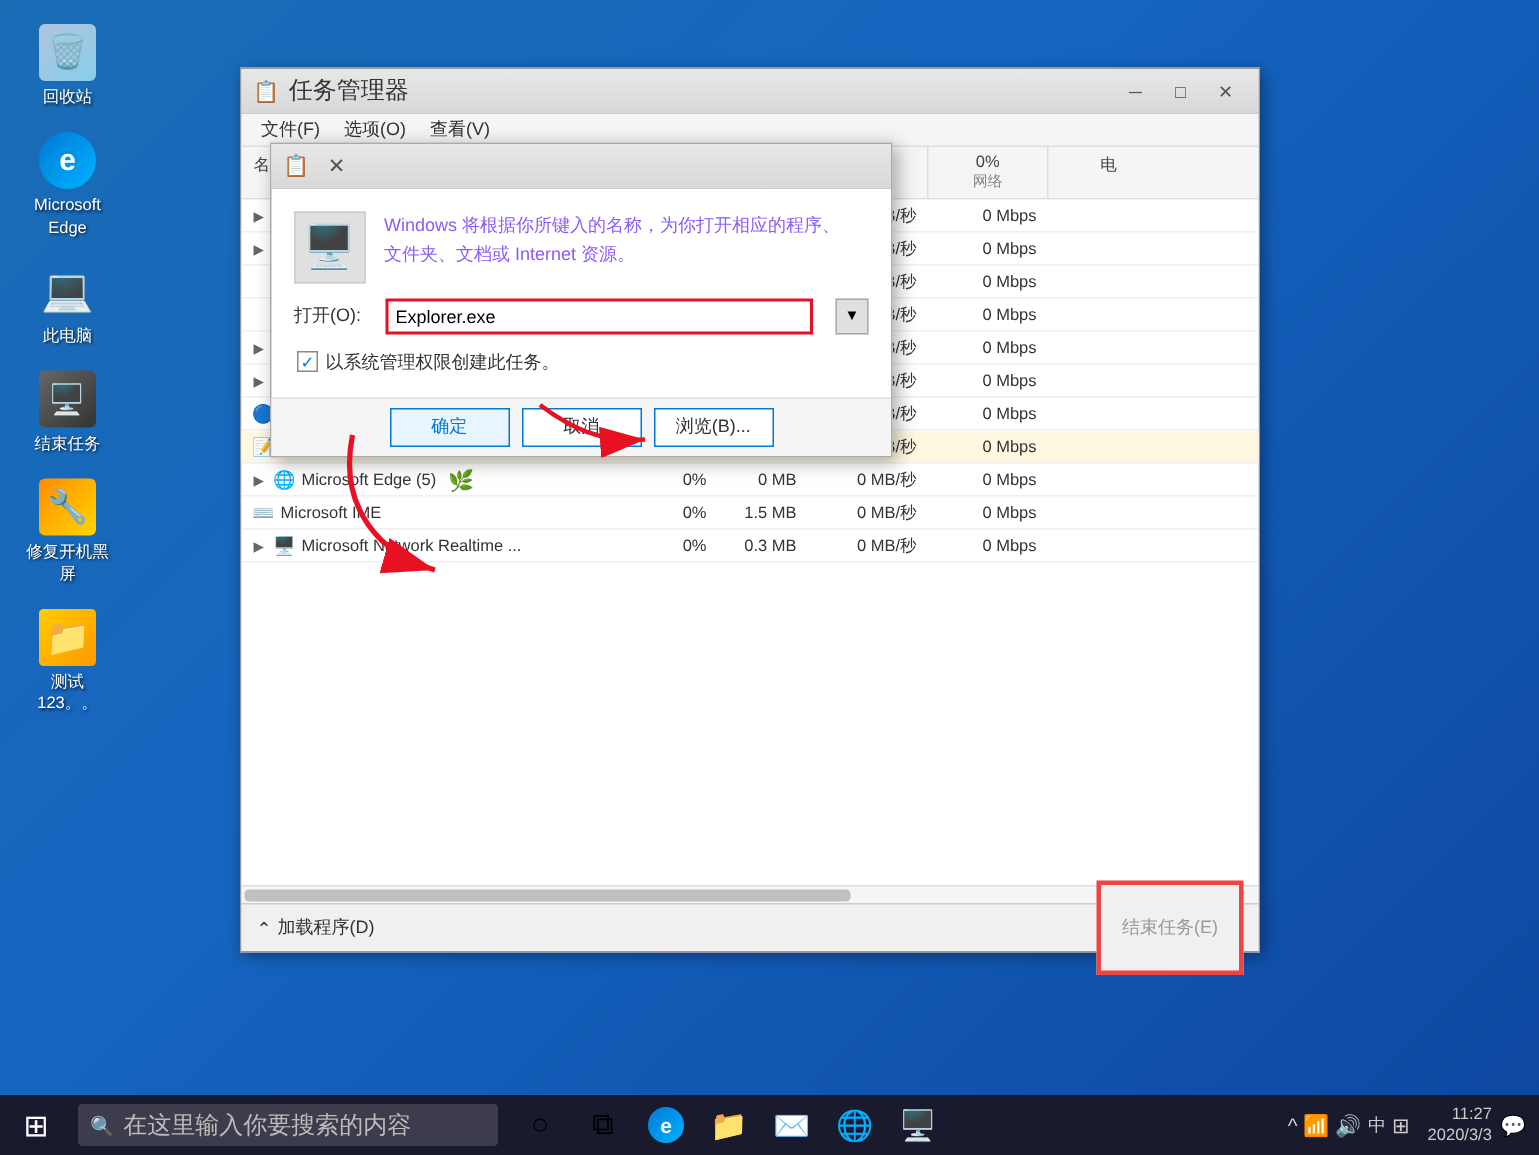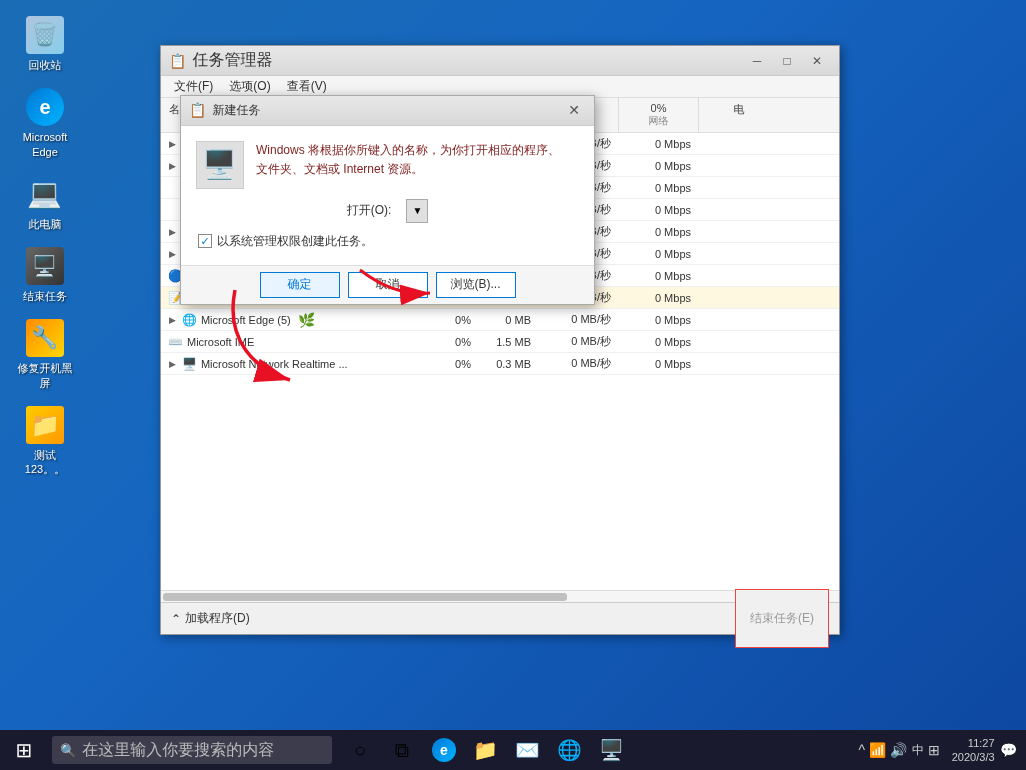--- a/index.html
+++ b/index.html
@@ -259,21 +259,21 @@
       display: flex;
       align-items: center;
       gap: 4px;
       cursor: pointer;
       font-size: 12px;
       color: #333;
     }
     .end-task-btn {
       padding: 20px 14px;
       background: #f0f0f0;
-      border: 1px solid #ef4444;
+      border: 3px solid #ef4444;
       cursor: pointer;
       font-size: 12px;
       color: #999;
     }
 
     
     .tm-table-body::-webkit-scrollbar { width: 10px; }
     .tm-table-body::-webkit-scrollbar-track { background: #f5f5f5; }
     .tm-table-body::-webkit-scrollbar-thumb { background: #c0c0c0; border-radius: 3px; }
 
@@ -330,29 +330,28 @@
       background: #e0e0e0;
       border: 1px solid #ccc;
       display: flex;
       align-items: center;
       justify-content: center;
       font-size: 28px;
       flex-shrink: 0;
     }
     .dialog-desc {
       font-size: 12px;
-      color: #7f1d1d;
+      color: #8b5cf6;
       line-height: 1.6;
     }
 
     .dialog-input-row {
       display: flex;
       align-items: center;
       gap: 16px;
-      justify-content: center;
     }
     .dialog-input-label {
       font-size: 12px;
       color: #333;
       white-space: nowrap;
     }
     .dialog-input {
       flex: 1;
       height: 24px;
       border: 2px solid #e81123;
@@ -756,32 +755,32 @@
         <span>⌃</span>
         <span>加载程序(D)</span>
       </div>
       <button class="end-task-btn">结束任务(E)</button>
     </div>
   </div>
 
   <div class="dialog-overlay">
     <div class="dialog-titlebar">
       <span class="dialog-titlebar-icon">📋</span>
-      <span class="dialog-titlebar-title">新建任务</span>
       <div class="dialog-close-btn">✕</div>
     </div>
 
     <div class="dialog-body">
       <div class="dialog-top">
         <div class="dialog-img">🖥️</div>
         <div class="dialog-desc">Windows 将根据你所键入的名称，为你打开相应的程序、<br>文件夹、文档或 Internet 资源。</div>
       </div>
 
       <div class="dialog-input-row">
         <span class="dialog-input-label">打开(O):</span>
+        <input class="dialog-input" type="text" value="Explorer.exe" style="">
         <div class="dialog-dropdown-btn">▼</div>
       </div>
 
       <div class="dialog-checkbox-row">
         <div class="dialog-checkbox">✓</div>
         <span>以系统管理权限创建此任务。</span>
       </div>
     </div>
 
     <div class="dialog-footer">

